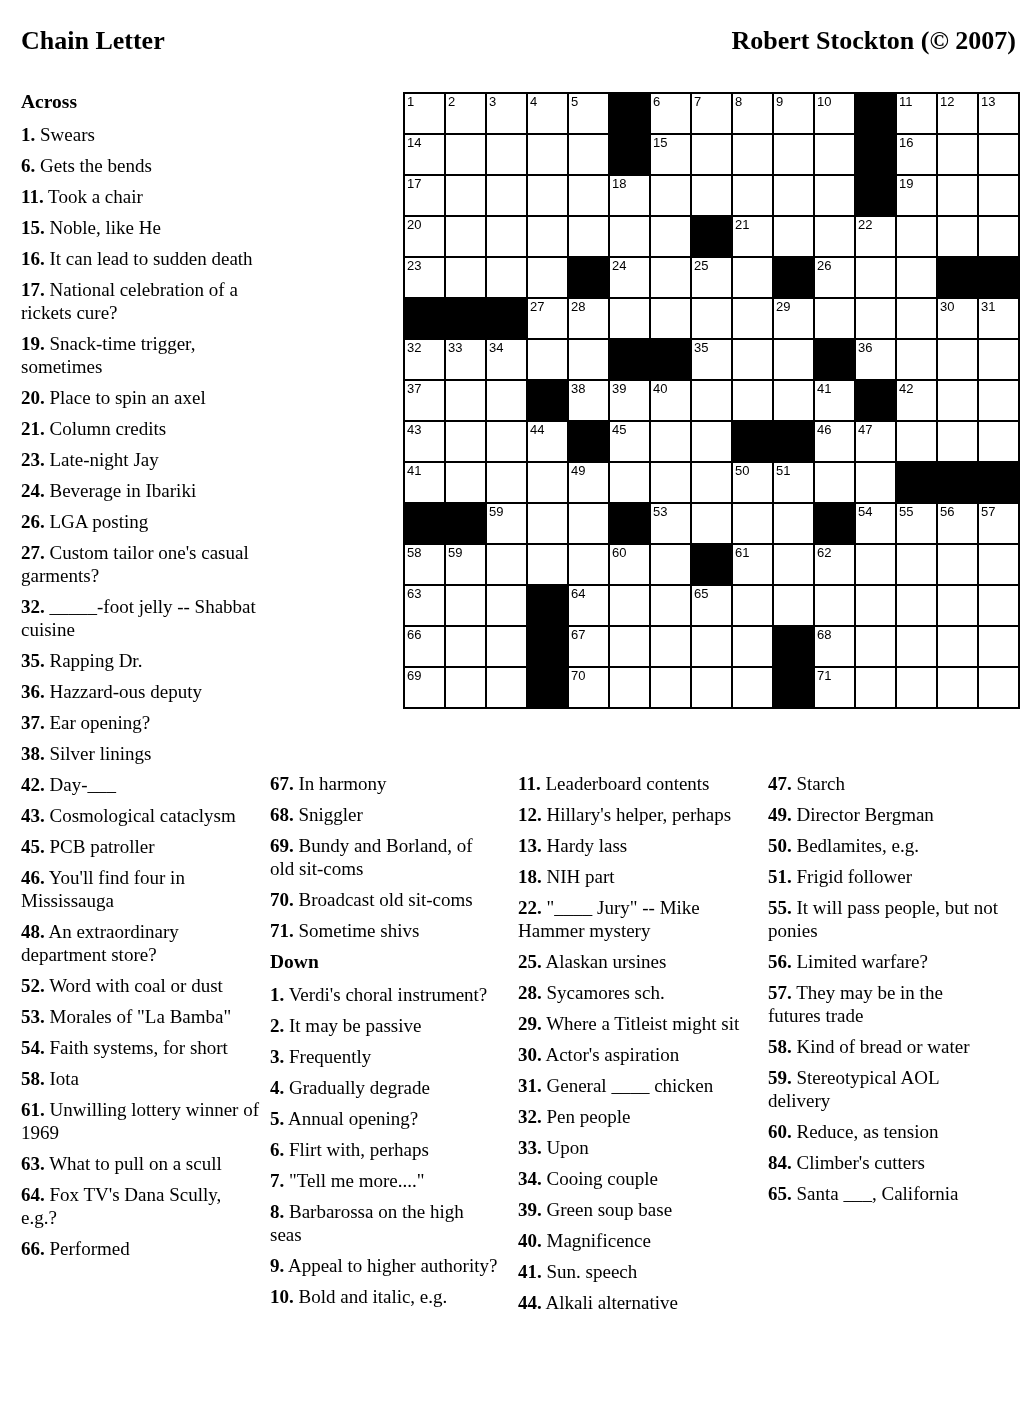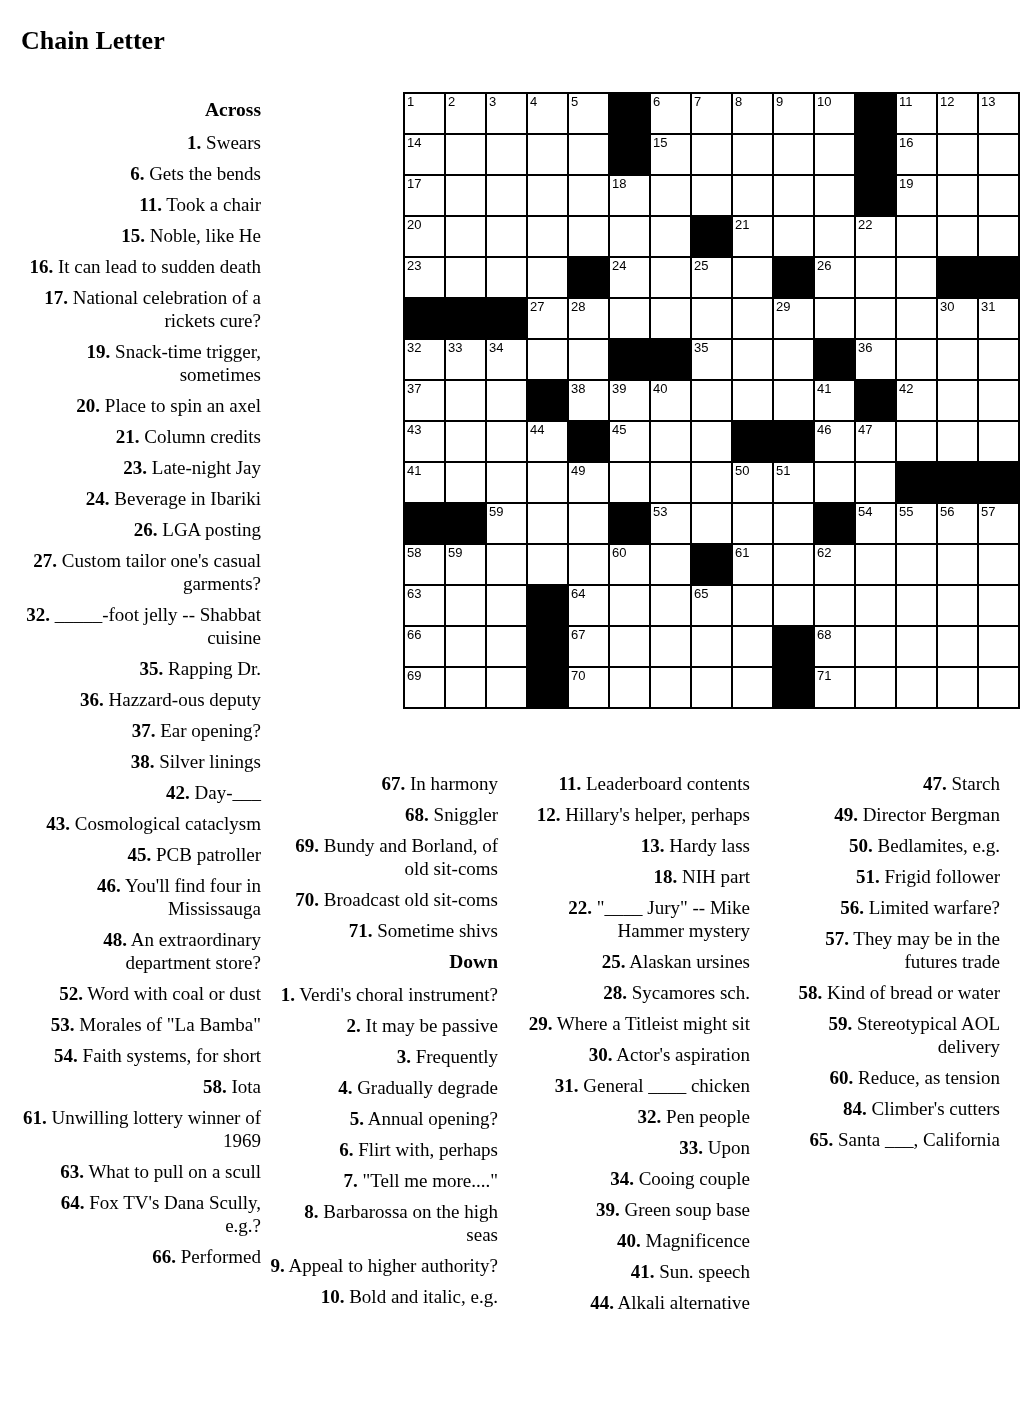--- a/index.html
+++ b/index.html
@@ -4,21 +4,20 @@
 <style>
   html, body { margin: 0; padding: 0; background: #ffffff; }
   .page {
     position: relative;
     width: 1036px;
     height: 1408px;
     background: #ffffff;
     color: #000000;
     font-family: "Liberation Serif", serif;
     overflow: hidden;
-    text-align: right;
   }
   .header {
     position: absolute;
     top: 26px;
     left: 21px;
     right: 20px;
     display: flex;
     justify-content: space-between;
     align-items: baseline;
   }
@@ -51,40 +50,41 @@
     font-family: "Liberation Sans", sans-serif;
     font-size: 13px;
     line-height: 15px;
   }
   
   .clue-col {
     position: absolute;
     font-size: 19px;
     line-height: 23px;
   }
-  .col1 { left: 21px;  top: 98px;  width: 240px; }
+  .col1 { left: 21px;  top: 90px;  width: 240px; }
   .col2 { left: 270px; top: 772px; width: 228px; font-family: Liberation Serif, serif; }
   .col3 { left: 518px; top: 772px; width: 232px; }
   .col4 { left: 768px; top: 772px; width: 232px; }
   .clue { margin-bottom: 8px; }
   .clue b { font-weight: bold; }
   .clue-heading {
     font-weight: bold;
     font-size: 19.5px;
     margin-bottom: 10px;
   }
   .down-heading { margin-top: 8px; }
 </style>
 </head>
 <body>
 
 <div class="page">
 
   <div class="header">
     <div class="title">Chain Letter</div>
+    <div class="author">Robert Stockton (© 2007)</div>
   </div>
 
   <div class="grid" id="grid">
       <div class="cell">
         <span class="num">1</span>
       </div>
       <div class="cell">
         <span class="num">2</span>
       </div>
       <div class="cell">
@@ -519,20 +519,21 @@
       <div class="clue"><b>39.</b> Green soup base</div>
       <div class="clue"><b>40.</b> Magnificence</div>
       <div class="clue"><b>41.</b> Sun. speech</div>
       <div class="clue"><b>44.</b> Alkali alternative</div>
     </div>
   <div class="clue-col col4" id="col4">
       <div class="clue"><b>47.</b> Starch</div>
       <div class="clue"><b>49.</b> Director Bergman</div>
       <div class="clue"><b>50.</b> Bedlamites, e.g.</div>
       <div class="clue"><b>51.</b> Frigid follower</div>
+      <div class="clue"><b>55.</b> It will pass people, but not ponies</div>
       <div class="clue"><b>56.</b> Limited warfare?</div>
       <div class="clue"><b>57.</b> They may be in the futures trade</div>
       <div class="clue"><b>58.</b> Kind of bread or water</div>
       <div class="clue"><b>59.</b> Stereotypical AOL delivery</div>
       <div class="clue"><b>60.</b> Reduce, as tension</div>
       <div class="clue"><b>84.</b> Climber's cutters</div>
       <div class="clue"><b>65.</b> Santa ___, California</div>
     </div>
 
 </div>

